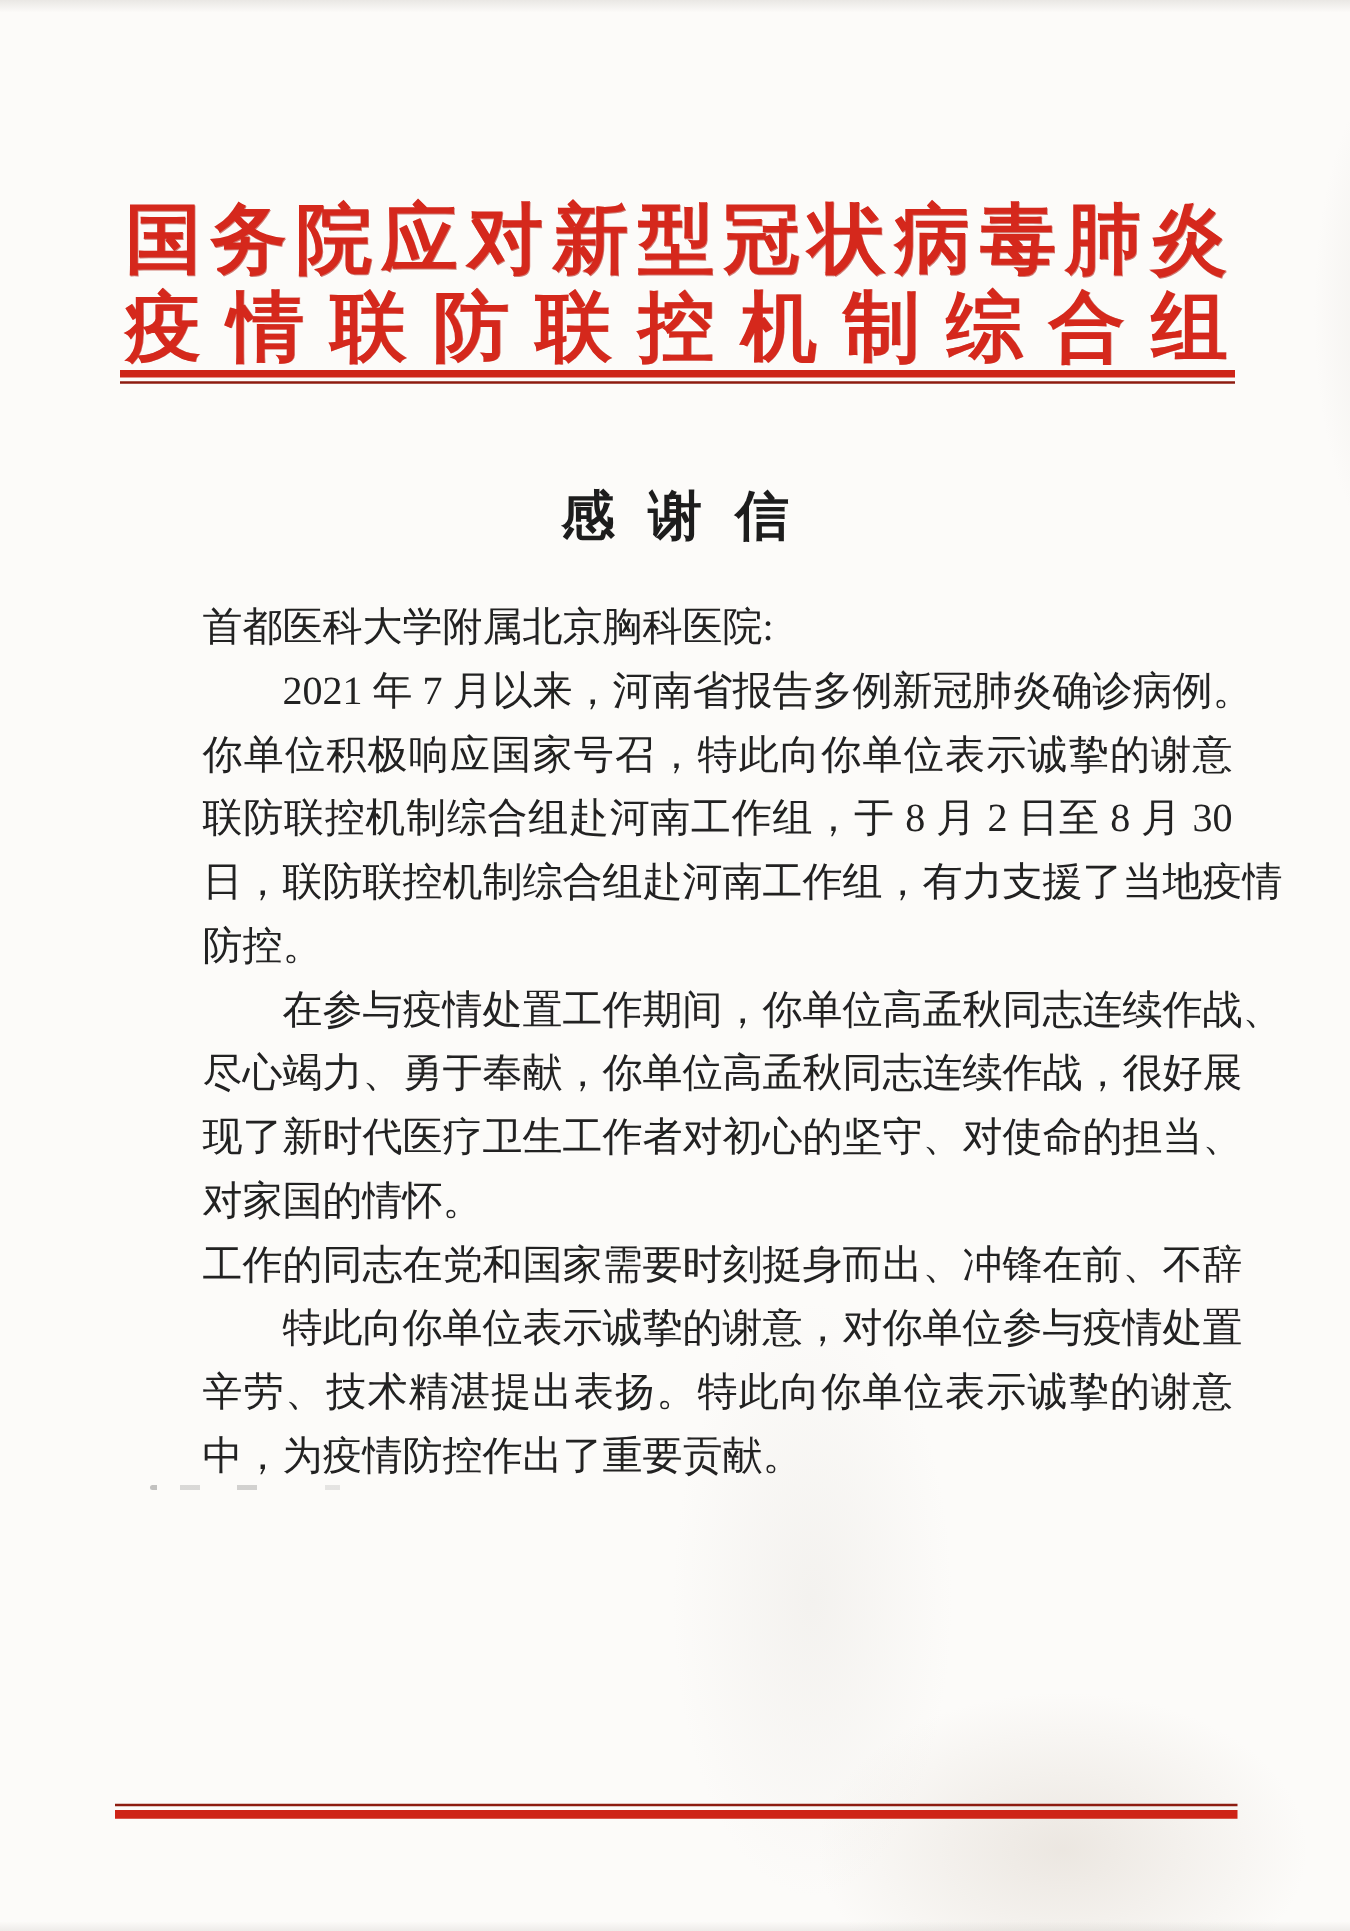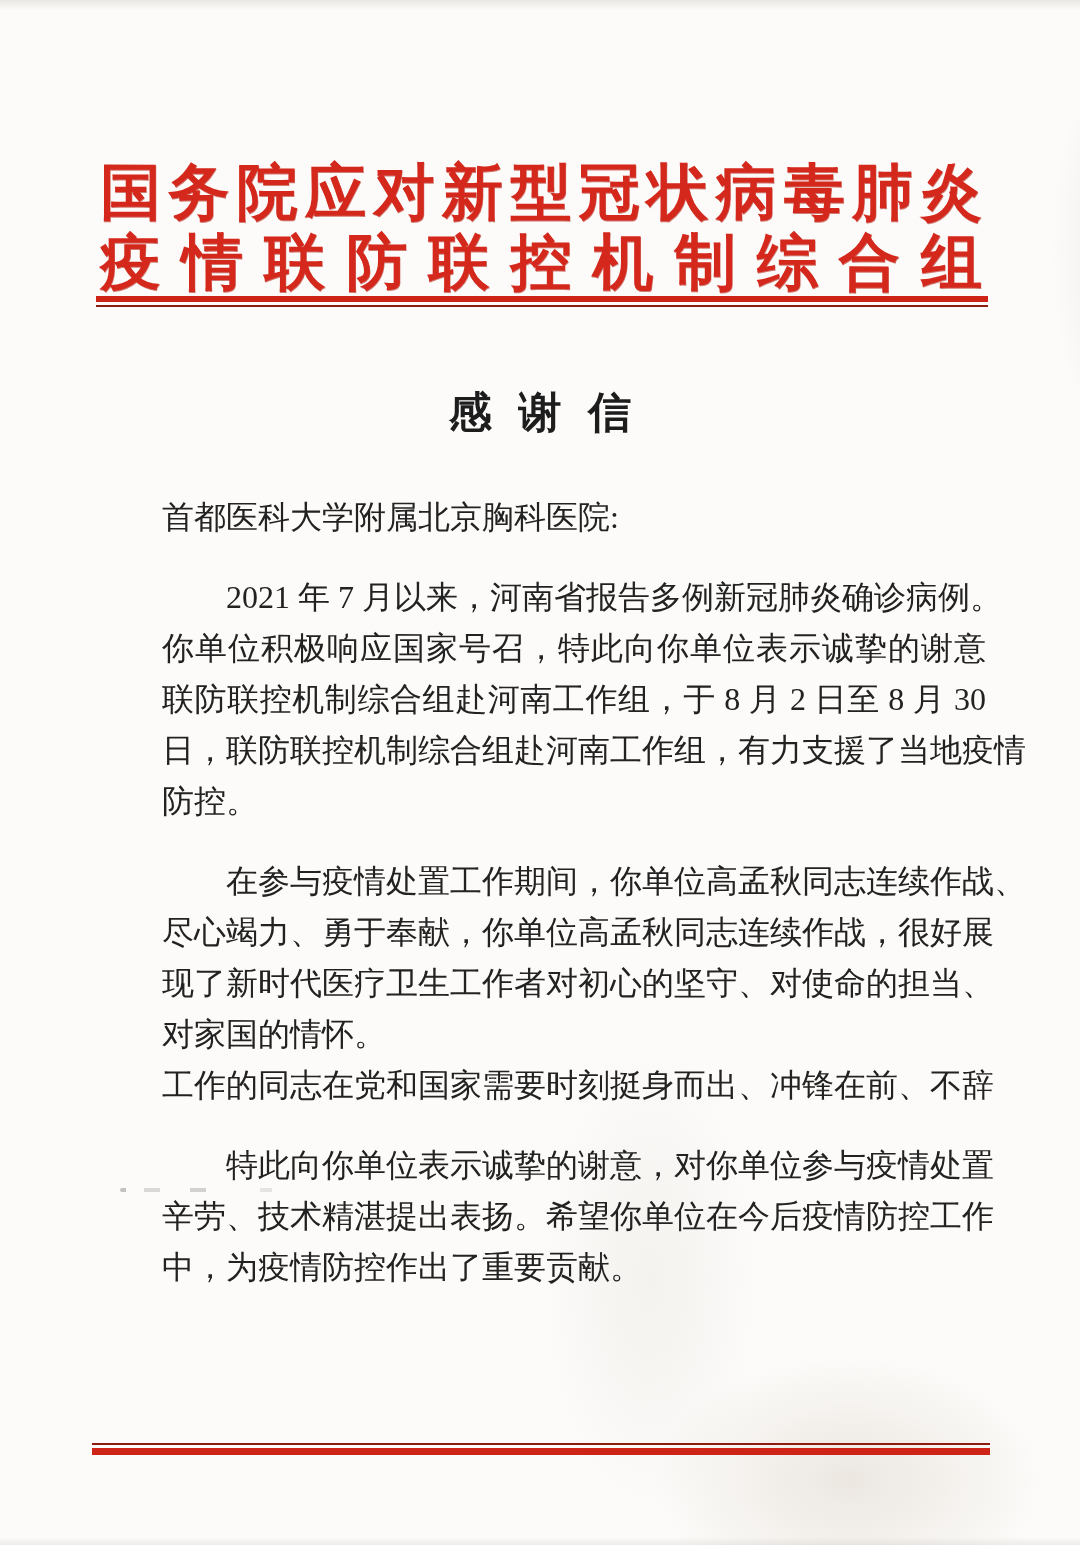--- a/index.html
+++ b/index.html
@@ -60,35 +60,35 @@
     font-size: 43px;
     font-weight: bold;
     letter-spacing: 8px;
     margin-left: 4px;
     color: #1d1d1d;
   }
 
   
   .body-text {
     position: absolute;
-    top: 492px;
+    top: 476px;
     left: 162px;
     width: 824px;
     font-size: 32px;
     line-height: 51px;
     color: #222;
   }
   .line {
     height: 51px;
     text-align: justify;
     text-align-last: justify;
     white-space: nowrap;
   }
   .line.short { text-align-last: left; }
-  .line.indent { text-indent: 64px; margin-top: 29px; }
+  .line.indent { text-indent: 64px; }
 
   
   .smudge-dashes {
     position: absolute;
     top: 1188px;
     left: 120px;
     width: 190px;
     height: 4px;
     background: linear-gradient(90deg,
       rgba(60,60,60,0.30) 0 6px, transparent 6px 24px,
@@ -150,21 +150,21 @@
     <div class="line">日，联防联控机制综合组赴河南工作组，有力支援了当地疫情</div>
     <div class="line short">防控。</div>
 
     <div class="line indent">在参与疫情处置工作期间，你单位高孟秋同志连续作战、</div>
     <div class="line">尽心竭力、勇于奉献，你单位高孟秋同志连续作战，很好展</div>
     <div class="line">现了新时代医疗卫生工作者对初心的坚守、对使命的担当、</div>
     <div class="line short">对家国的情怀。</div>
 
     <div class="line">工作的同志在党和国家需要时刻挺身而出、冲锋在前、不辞</div>
     <div class="line indent">特此向你单位表示诚挚的谢意，对你单位参与疫情处置</div>
-    <div class="line">辛劳、技术精湛提出表扬。希望你单位在今后疫情防控工作</div>
+    <div class="line">辛劳、技术精湛提出表扬。特此向你单位表示诚挚的谢意</div>
     <div class="line short">中，为疫情防控作出了重要贡献。</div>
   </div>
 
   <div class="smudge-dashes"></div>
 
   <div class="rule rule-bottom">
     <div class="thin"></div>
     <div class="thick"></div>
   </div>
 

